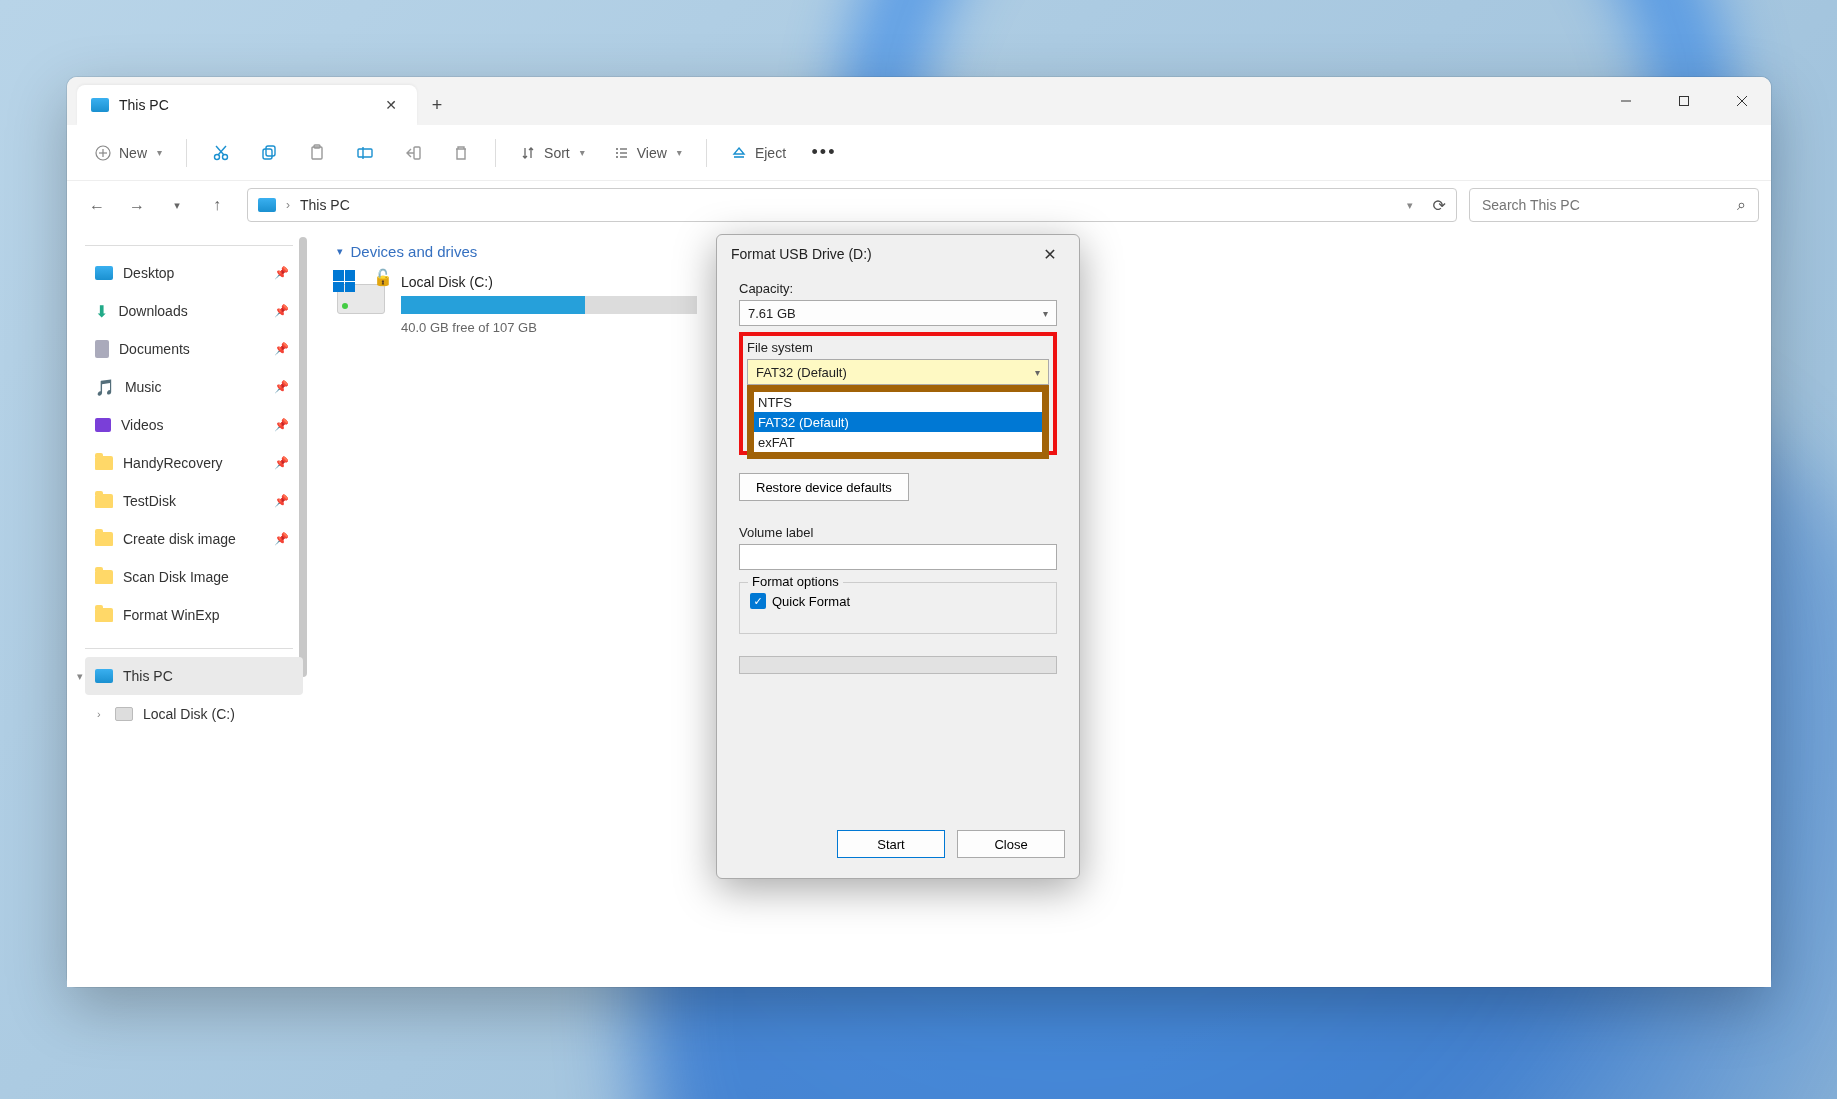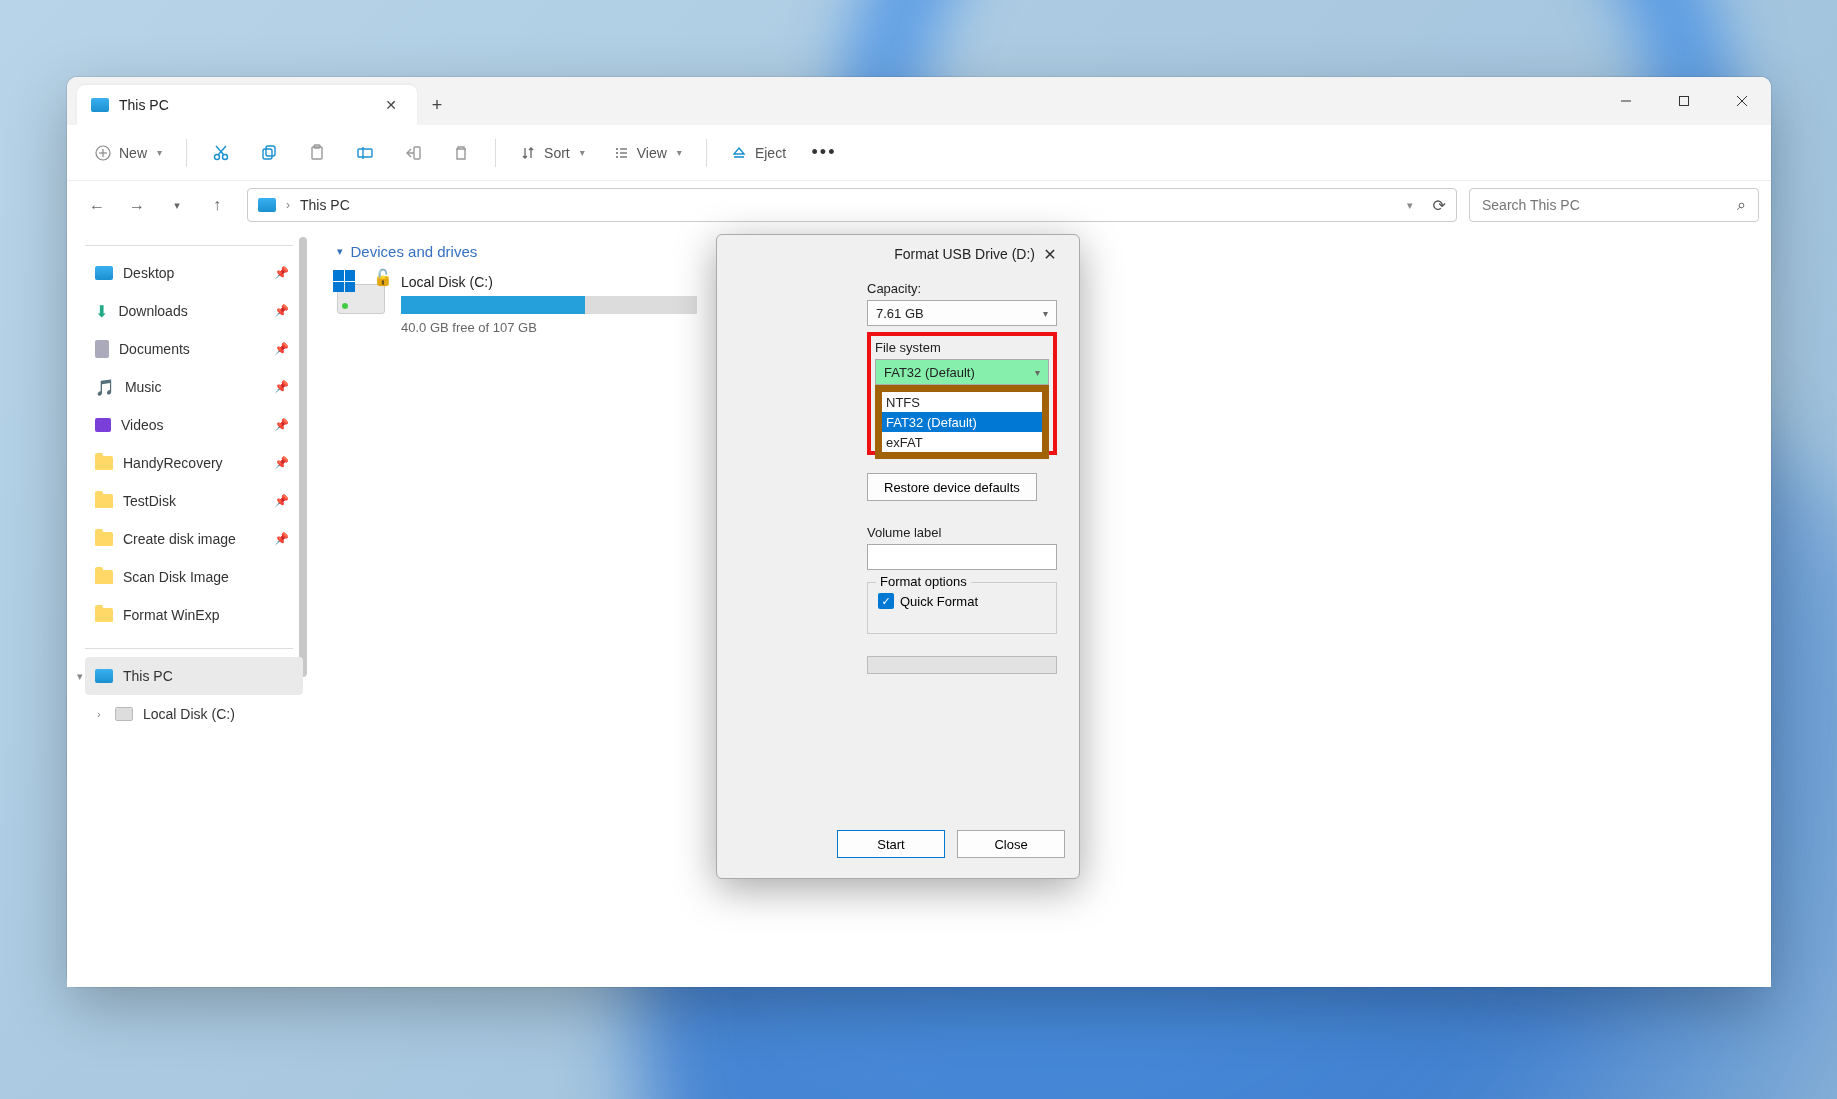--- a/index.html
+++ b/index.html
@@ -115,21 +115,21 @@
 .statusbar .sep { width:1px; height:16px; background:#ccc;}
 .statusbar .spacer { flex:1;}
 .view-btns { display:flex; gap:4px;}
 .view-btn { width:24px; height:20px; border:1px solid transparent; display:flex; align-items:center; justify-content:center; cursor:pointer;}
 
 
 .dialog {
   position:absolute; left:716px; top:234px; width:364px; height:645px;
   background:#f0f0f0; border:1px solid #aaa; border-radius:6px;
   box-shadow:0 10px 40px rgba(0,0,0,0.35);
-  display:flex; flex-direction:column;align-items:flex-end;
+  display:flex; flex-direction:column;
 }
 .dlg-title { height:38px; display:flex; align-items:center; padding:0 14px; font-size:14px; color:#222;}
 .dlg-close { margin-left:auto; width:30px; height:30px; display:flex; align-items:center; justify-content:center; font-size:16px; color:#333; cursor:pointer;}
 .dlg-body { padding: 2px 22px; flex:1;}
 .dlg-label { font-size:13px; color:#222; margin-top:6px; margin-bottom:4px;}
 .dlg-select {
   width:100%; height:26px; background:#fdfdfd; border:1px solid #aaa;
   display:flex; align-items:center; padding:0 8px; font-size:13px; color:#222; position:relative; cursor:pointer;
 }
 .dlg-select .sel-chev { margin-left:auto; color:#666; font-size:10px;}
@@ -391,21 +391,21 @@
   </div>
   <div class="dlg-body">
     <div class="dlg-label">Capacity:</div>
     <div class="dlg-select">
       <span>7.61 GB</span>
       <span class="sel-chev">▾</span>
     </div>
 
     <div class="highlight-box">
       <div class="dlg-label" style="margin-top:0;">File system</div>
-      <div class="dlg-select" style="background:#86efac;">
+      <div class="dlg-select" style="background:#fef9c3;">
         <span>FAT32 (Default)</span>
         <span class="sel-chev">▾</span>
         <div class="dlg-dropdown">
           <div class="dlg-opt">NTFS</div>
           <div class="dlg-opt selected">FAT32 (Default)</div>
           <div class="dlg-opt">exFAT</div>
         </div>
       </div>
       <div style="height:60px;"></div>
     </div>

